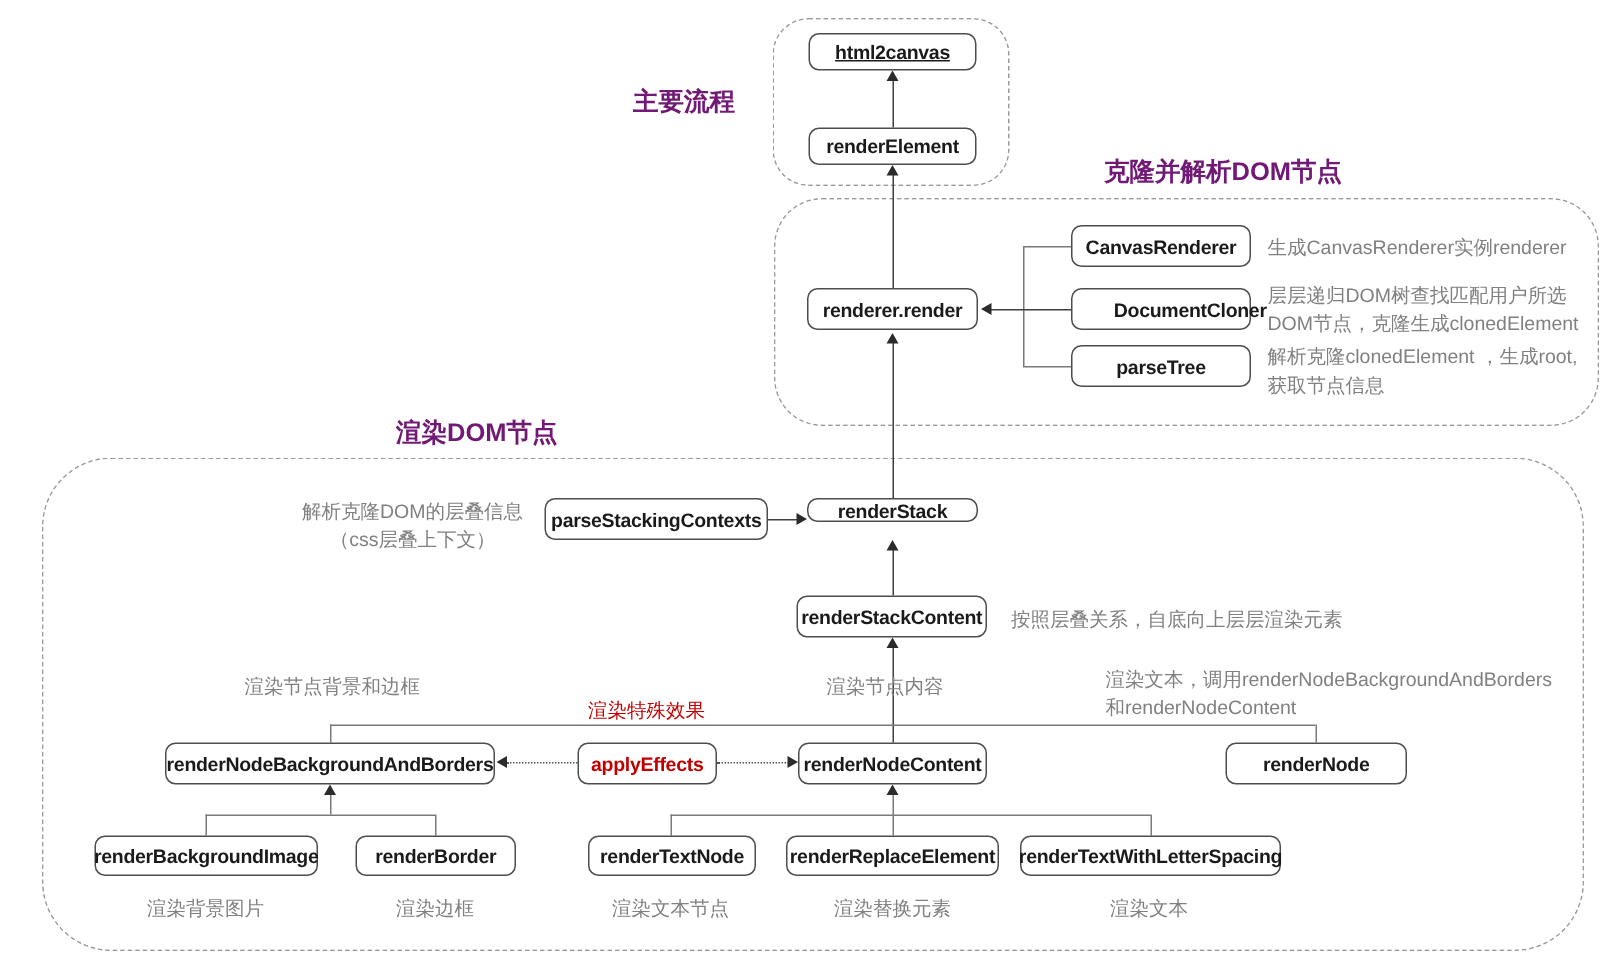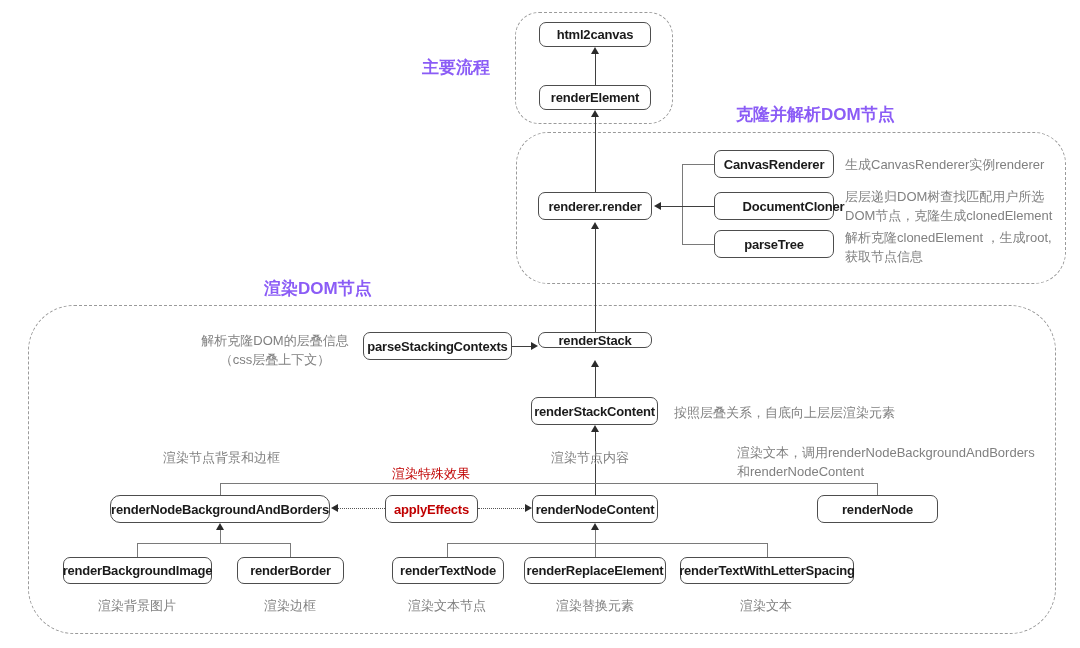--- a/index.html
+++ b/index.html
@@ -11,21 +11,21 @@
     position:absolute;border:1.5px dashed #9a9a9a;background:transparent;
   }
   .box{
     position:absolute;background:#fff;border:1.3px solid #4d4d4d;border-radius:7px;
     display:flex;align-items:center;justify-content:center;
     font-size:13px;font-weight:700;color:#1a1a1a;white-space:nowrap;
     letter-spacing:-0.2px;box-sizing:border-box;z-index:3;
   }
   .box.red{color:#c00000;}
   .heading{
-    position:absolute;font-size:17px;font-weight:700;color:#8b5cf6;white-space:nowrap;z-index:2;
+    position:absolute;font-size:17px;font-weight:700;color:#701a75;white-space:nowrap;z-index:2;
   }
   .lbl{
     position:absolute;font-size:13px;color:#808080;white-space:nowrap;z-index:2;line-height:19px;
   }
   .lbl.center{text-align:center;}
   .lbl.redlbl{color:#c00000;margin-top:16px;}
   .vl{position:absolute;width:1.4px;background:#3f3f3f;z-index:1;}
   .hl{position:absolute;height:1.4px;background:#3f3f3f;z-index:1;}
   .vl.gray,.hl.gray{background:#7a7a7a;}
   .dot{position:absolute;height:0;border-top:1.6px dotted #555;z-index:1;}
@@ -40,21 +40,21 @@
 <div id="stage">
 
   <div class="dashed" style="left:515px;top:12px;width:156px;height:110px;border-radius:24px;"></div>
   <div class="dashed" style="left:516px;top:132px;width:548px;height:150px;border-radius:32px;"></div>
   <div class="dashed" style="left:28px;top:305px;width:1026px;height:327px;border-radius:46px;"></div>
 
   <div class="heading" style="left:422px;top:56px;">主要流程</div>
   <div class="heading" style="left:724px;top:103px;margin-left:12px;">克隆并解析DOM节点</div>
   <div class="heading" style="left:264px;top:277px;">渲染DOM节点</div>
 
-  <div class="box" style="left:539px;top:22px;width:112px;height:25px;">html2canvas</div>
+  <div class="box" style="left:539px;top:22px;width:112px;height:25px;text-decoration:underline;">html2canvas</div>
   <div class="box" style="left:539px;top:85px;width:112px;height:25px;">renderElement</div>
 
   <div class="vl" style="left:595px;top:52px;height:33px;"></div>
   <div class="at at-up" style="left:591px;top:47px;"></div>
 
   <div class="vl" style="left:595px;top:115px;height:77px;"></div>
   <div class="at at-up" style="left:591px;top:110px;"></div>
 
   <div class="box" style="left:538px;top:192px;width:114px;height:28px;">renderer.render</div>
   <div class="box" style="left:714px;top:150px;width:120px;height:28px;">CanvasRenderer</div>
@@ -102,21 +102,21 @@
     <span style="display:block;">渲染文本，调用renderNodeBackgroundAndBorders</span>
     <span style="display:block;">和renderNodeContent</span>
   </div>
 
   <div class="vl" style="left:595px;top:431px;height:64px;"></div>
   <div class="at at-up" style="left:591px;top:425px;"></div>
   <div class="hl gray" style="left:220px;top:483px;width:657px;"></div>
   <div class="vl gray" style="left:220px;top:483px;height:12px;"></div>
   <div class="vl gray" style="left:877px;top:483px;height:12px;"></div>
 
-  <div class="box" style="left:110px;top:495px;width:220px;height:28px;border-radius:10px;">renderNodeBackgroundAndBorders</div>
+  <div class="box" style="left:110px;top:495px;width:220px;height:28px;">renderNodeBackgroundAndBorders</div>
   <div class="box red" style="left:385px;top:495px;width:93px;height:28px;">applyEffects</div>
   <div class="box" style="left:532px;top:495px;width:126px;height:28px;">renderNodeContent</div>
   <div class="box" style="left:817px;top:495px;width:121px;height:28px;">renderNode</div>
 
   <div class="dot" style="left:337px;top:508px;width:48px;"></div>
   <div class="at at-left" style="left:331px;top:504px;"></div>
   <div class="dot" style="left:478px;top:508px;width:48px;"></div>
   <div class="at at-right" style="left:525px;top:504px;"></div>
 
   <div class="vl gray" style="left:220px;top:529px;height:14px;"></div>

